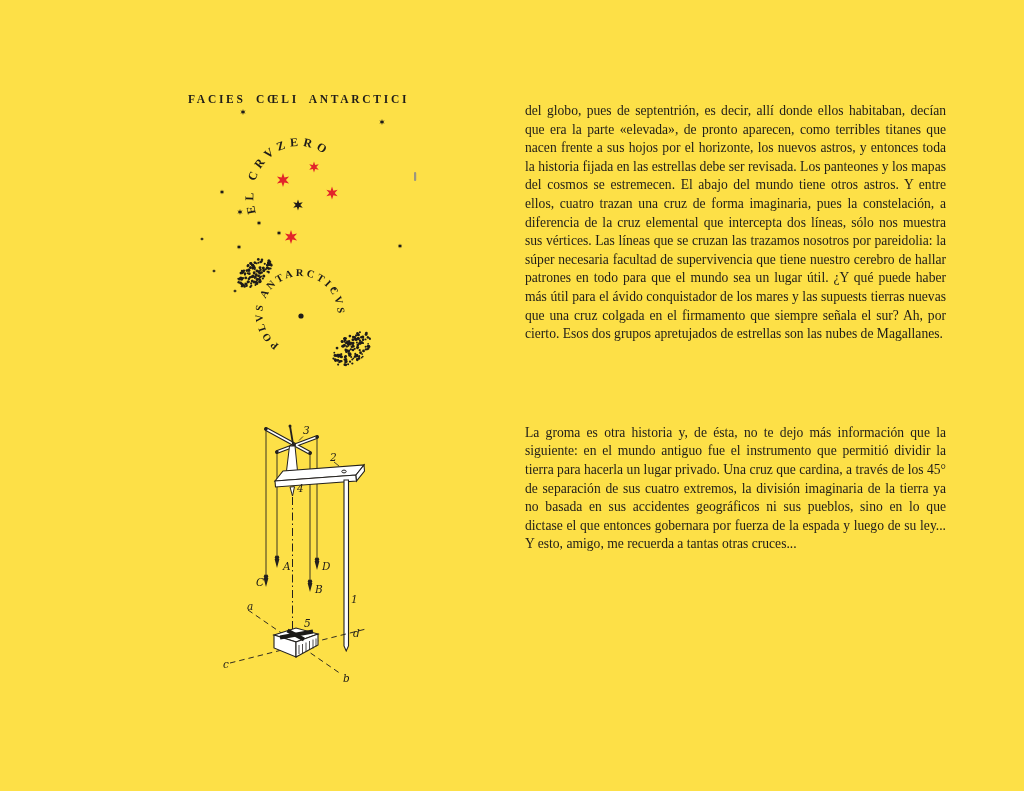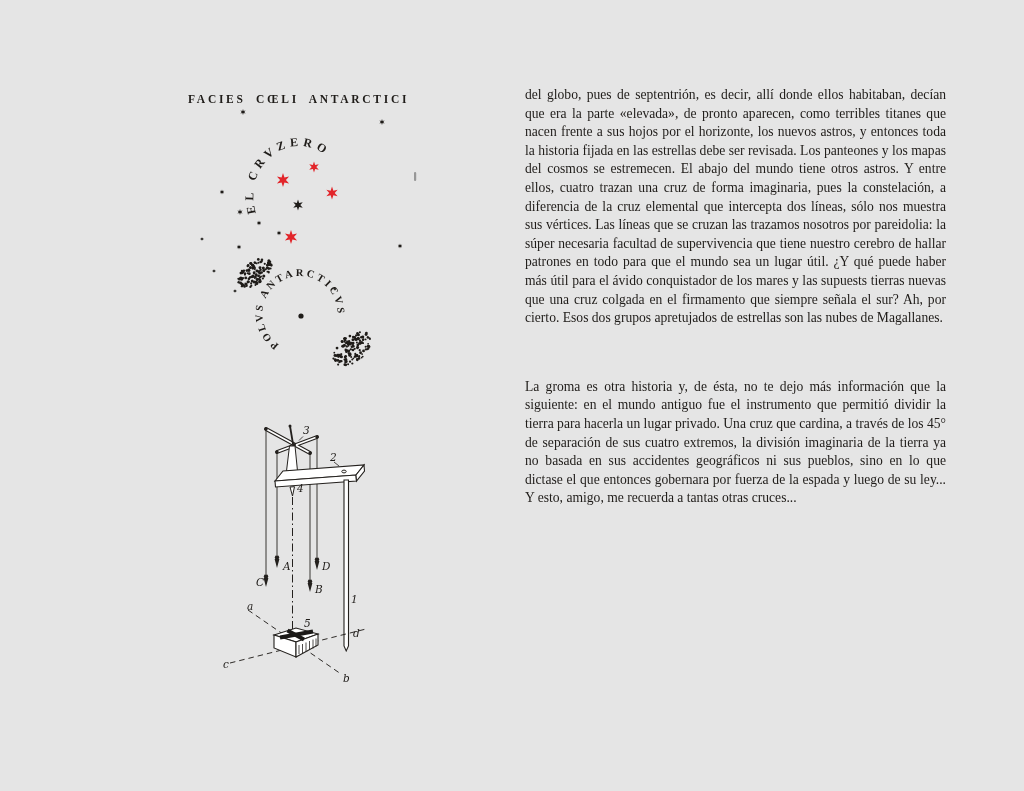--- a/index.html
+++ b/index.html
@@ -1,28 +1,28 @@
 <!DOCTYPE html>
 <html lang="es"><head>
 <meta charset="utf-8">
 <style>
   html,body{margin:0;padding:0;}
   body{
     width:1024px;height:791px;background:#ffffff;position:relative;overflow:hidden;
     font-family:"Liberation Serif","DejaVu Serif",serif;
   }
-  .page{position:absolute;inset:0;background:#e5e5e5;}
+  .page{position:absolute;inset:0;background:#fde047;}
   .fig{position:absolute;}
   .textcol{
-    position:absolute;left:525px;top:86px;width:421px;color:#1f1c19;
+    position:absolute;left:525px;top:102px;width:421px;color:#1f1c19;
     font-size:13.6px;line-height:18.6px;text-align:justify;
     -webkit-hyphens:auto;hyphens:auto;
   }
   .textcol p{margin:0;}
-  .textcol p.p2{margin-top:50px;}
+  .textcol p.p2{margin-top:80px;}
   .textcol p.p3{text-indent:17px;}
   svg text{fill:#1f1c19;}
   .fig-title{
     font-family:"Liberation Serif","DejaVu Serif",serif;font-weight:bold;
     font-size:11.5px;letter-spacing:2.7px;word-spacing:5px;
   }
   .arc-top{
     font-family:"Liberation Serif","DejaVu Serif",serif;font-weight:bold;
     font-size:12px;letter-spacing:4.5px;
   }

